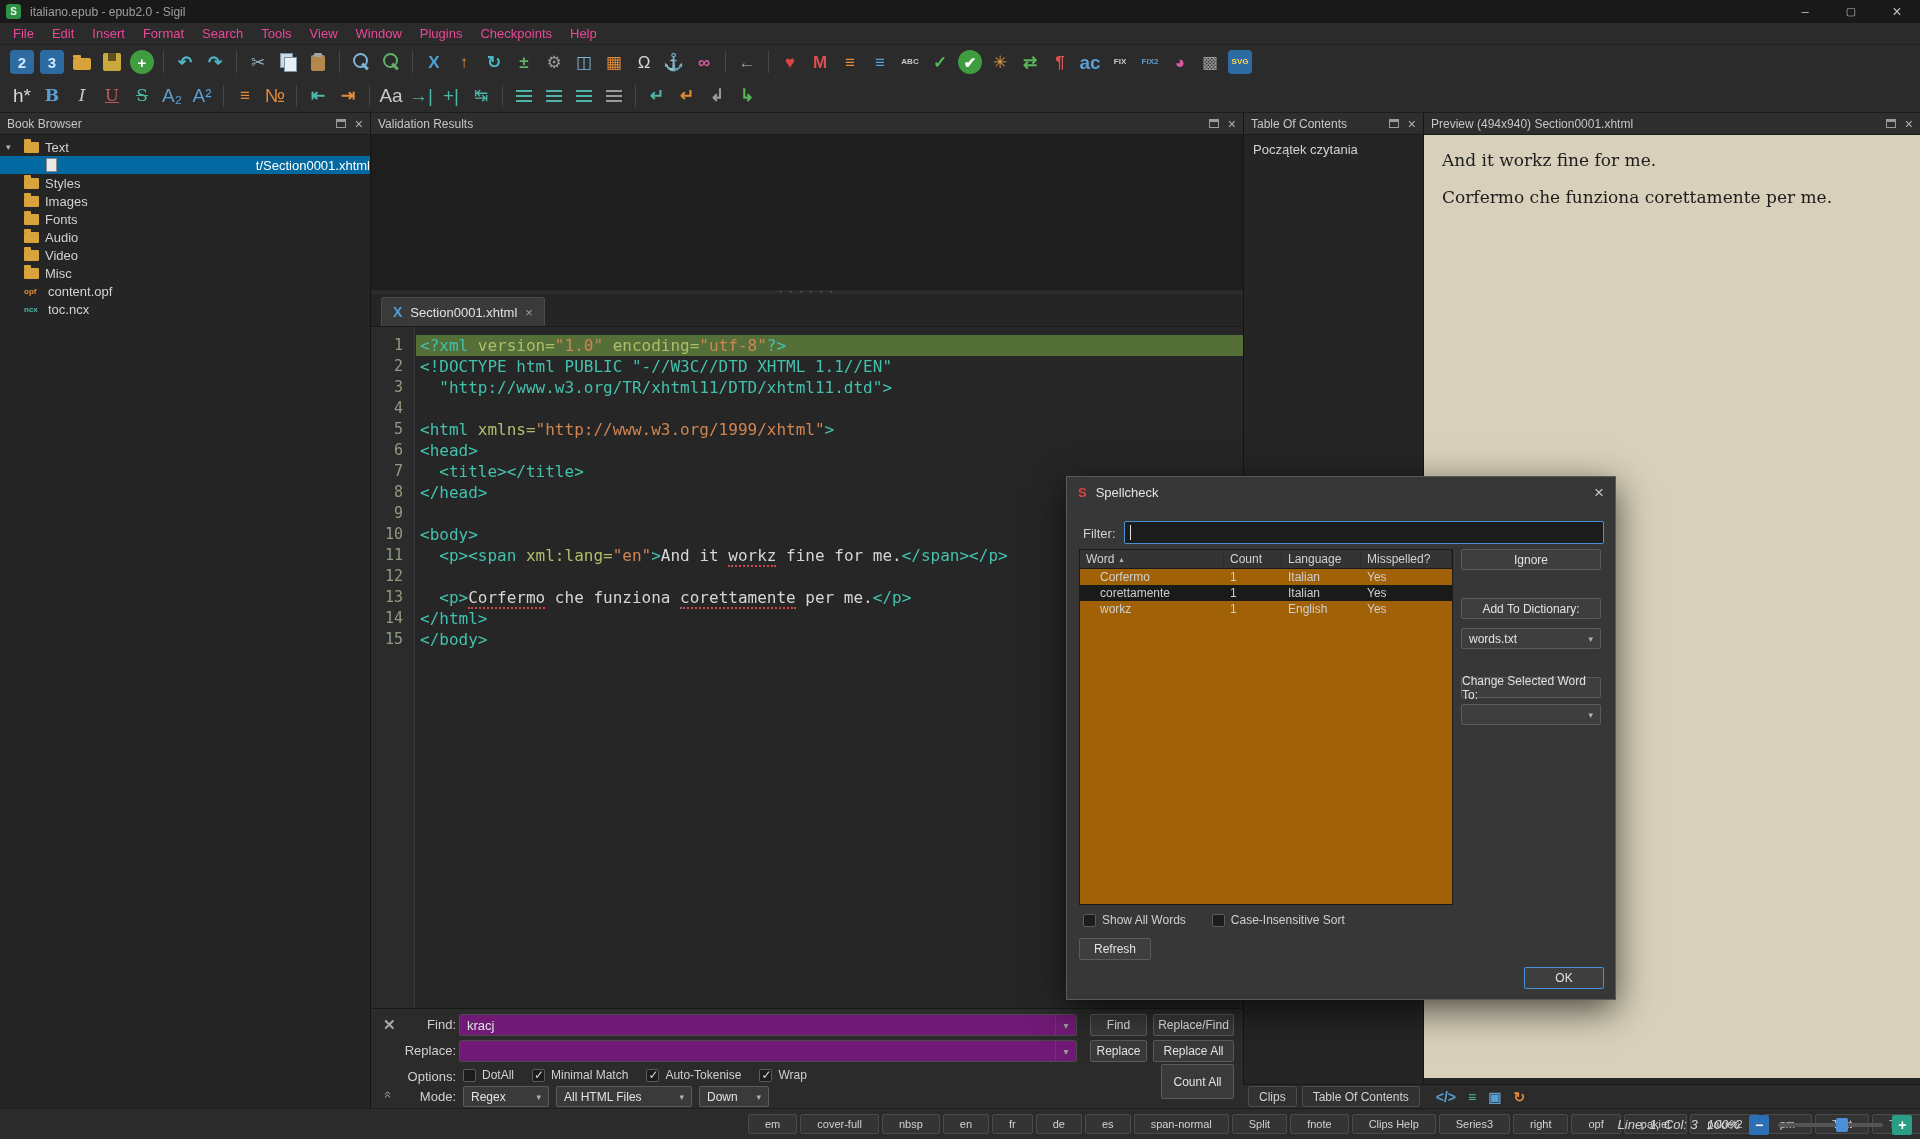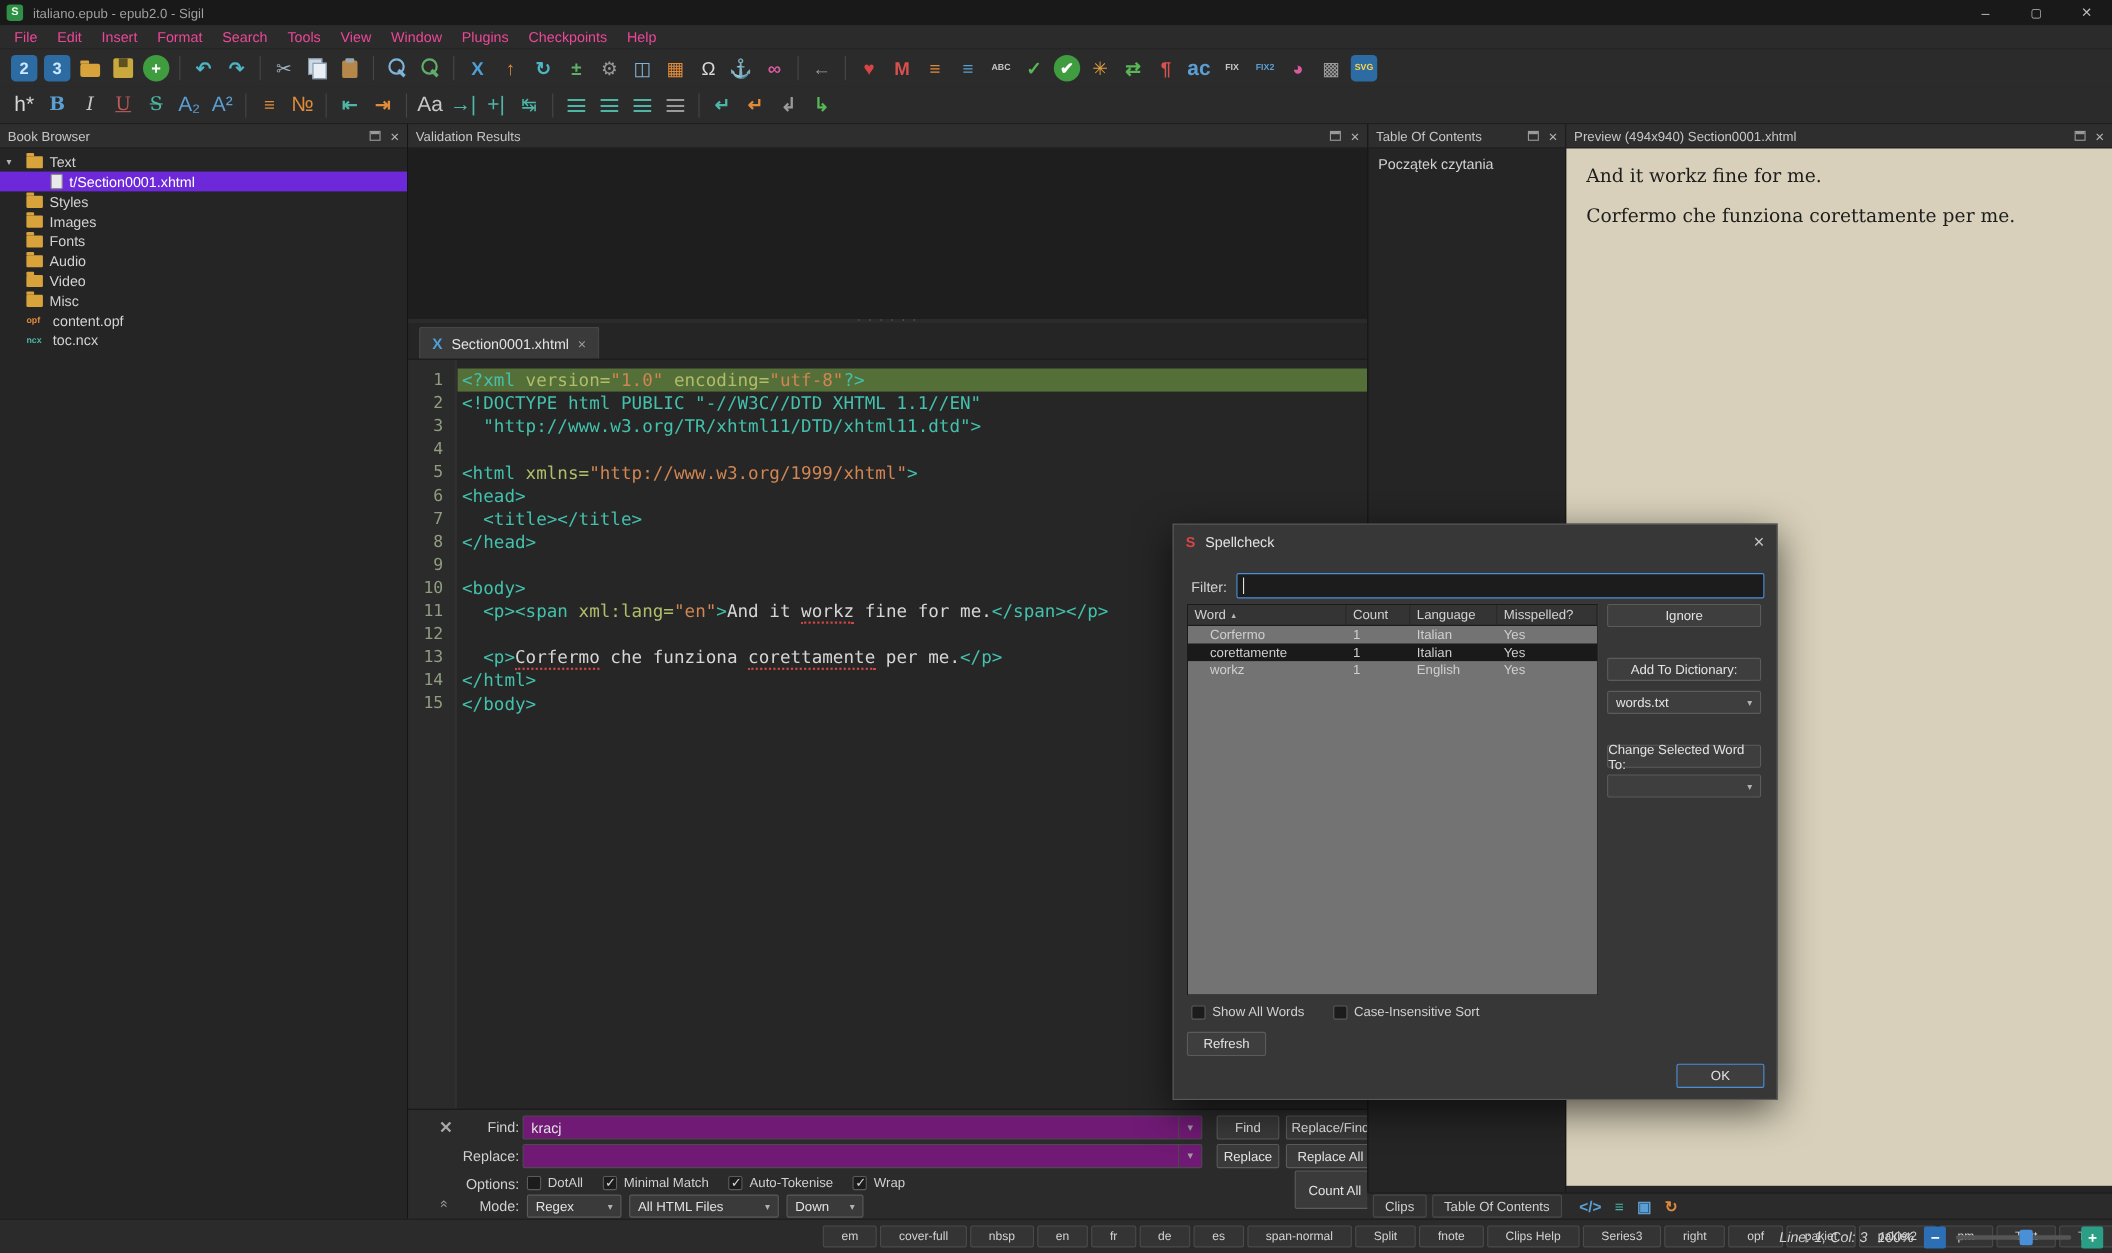--- a/index.html
+++ b/index.html
@@ -53,21 +53,21 @@
 .ph-title{flex:1;white-space:nowrap;overflow:hidden;}
 .float-icon{width:10px;height:9px;border:1px solid #9a9a9a;margin-right:9px;position:relative;flex:none;}
 .float-icon::before{content:"";position:absolute;left:0;top:0;width:100%;height:2px;background:#9a9a9a;}
 .close-icon{color:#b2b2b2;font-size:14px;line-height:1;flex:none;}
 .close-icon::before{content:"×";}
 
 
 #book-browser{position:absolute;left:0;top:113px;width:371px;height:995px;background:#252526;border-right:1px solid #141414;}
 #bb-tree{padding-top:3px;}
 .tree-row{position:relative;height:18px;display:flex;align-items:center;font-size:13px;color:#d2d2d2;}
-.tree-row.selected{background:#6d28d9;color:#fff;}
+.tree-row.selected{background:#0369a1;color:#fff;justify-content:space-between;}
 .tree-caret{position:absolute;left:6px;font-size:9px;color:#b5b5b5;}
 .ticon{flex:none;margin-right:6px;}
 .ticon-folder{width:15px;height:11px;background:#d9a33c;border-radius:1px;position:relative;}
 .ticon-folder::before{content:"";position:absolute;top:-3px;left:0;width:7px;height:3px;background:#d9a33c;border-radius:1px 1px 0 0;}
 .ticon-file{width:11px;height:14px;background:#e9e9e9;border-radius:1px;border:1px solid #8a8a8a;}
 .ticon-opf,.ticon-ncx{font-size:8px;font-weight:bold;color:#e08b3a;width:18px;}
 .ticon-ncx{color:#4db6a6;}
 
 
 #center{position:absolute;left:371px;top:113px;width:872px;height:995px;background:#232323;}
@@ -90,21 +90,21 @@
 .code-line{height:21px;white-space:pre;padding-left:4px;}
 .code-line.hl-line{background:#556f38;}
 .c-tag{color:#43c1ad;}
 .c-attr{color:#b0bd6a;}
 .c-str{color:#d08552;}
 .c-txt{color:#d6d6d6;}
 .c-miss{color:#d6d6d6;border-bottom:2px dotted #d04545;}
 
 
 #findpanel{position:absolute;top:895px;left:0;width:100%;height:100px;background:#2b2b2b;border-top:1px solid #191919;font-size:13px;}
-.fp-row{position:absolute;left:16px;width:100%;height:23px;}
+.fp-row{position:absolute;left:0;width:100%;height:23px;}
 #fp-row1{top:5px;}#fp-row2{top:31px;}#fp-row3{top:57px;height:18px;}#fp-row4{top:77px;}
 .fp-close{position:absolute;left:12px;top:2px;color:#a9a9a9;font-size:15px;font-weight:bold;}
 .fp-close::before{content:"✕";}
 .fp-label{position:absolute;left:10px;width:75px;text-align:right;line-height:22px;color:#d0d0d0;}
 .fp-input{position:absolute;left:88px;width:618px;height:22px;background:#701a75;border:1px solid #4b4b4b;border-radius:2px;color:#e3e3e3;font-size:13px;padding:0 26px 0 7px;font-family:"Liberation Sans",sans-serif;outline:none;}
 .input-arrow{position:absolute;left:684px;top:1px;width:21px;height:20px;border-left:1px solid #4b4b4b;display:flex;align-items:center;justify-content:center;color:#9c9c9c;font-size:10px;}
 .input-arrow::before{content:"▾";}
 .fp-btn{position:absolute;height:22px;background:#3a3a3a;border:1px solid #5b5b5b;border-radius:2px;color:#e2e2e2;display:flex;align-items:center;justify-content:center;font-size:12px;}
 #btn-find{left:719px;width:57px;}
 #btn-replace-find{left:782px;width:81px;}
@@ -154,21 +154,21 @@
 #spellcheck{position:absolute;left:1066px;top:476px;width:550px;height:524px;background:#373737;border:1px solid #5a5a5a;box-shadow:0 10px 34px rgba(0,0,0,.65);z-index:50;font-size:13px;}
 #sp-titlebar{height:30px;display:flex;align-items:center;padding:0 11px;gap:9px;}
 #sp-title-icon{color:#d84545;font-weight:bold;font-size:13px;}
 #sp-title-icon::before{content:"S";}
 #sp-title{flex:1;color:#e2e2e2;font-size:13px;}
 #sp-close{color:#c4c4c4;font-size:17px;line-height:1;}
 #sp-close::before{content:"×";}
 #sp-filter-label{position:absolute;left:16px;top:49px;color:#d2d2d2;}
 #sp-filter-input{position:absolute;left:57px;top:44px;width:480px;height:23px;background:#1c1c1c;border:1px solid #4a90d9;border-radius:2px;}
 #sp-caret{position:absolute;left:5px;top:3px;width:1px;height:15px;background:#e2e2e2;}
-#sp-table{position:absolute;left:12px;top:72px;width:374px;height:356px;background:#737373;border:1px solid #1a1a1a;}
+#sp-table{position:absolute;left:12px;top:72px;width:374px;height:356px;background:#a16207;border:1px solid #1a1a1a;}
 #sp-head{display:flex;height:19px;background:#343434;border-bottom:1px solid #1a1a1a;}
 .sp-th{display:flex;align-items:center;font-size:12px;color:#d2d2d2;padding-left:6px;border-right:1px solid #2a2a2a;gap:5px;}
 .sp-col0{width:144px;flex:none;}.sp-col1{width:58px;flex:none;}.sp-col2{width:79px;flex:none;}.sp-col3{flex:1;}
 .sort-ind{font-size:8px;color:#b5b5b5;}
 .sp-row{display:flex;height:16px;}
 .sp-row.selected{background:#1a1a1a;}
 .sp-td{font-size:12px;color:#cfcfcf;padding-left:6px;display:flex;align-items:center;overflow:hidden;white-space:nowrap;}
 .sp-row .sp-col0{padding-left:20px;}
 .sp-btn{position:absolute;left:394px;width:140px;height:21px;background:#3e3e3e;border:1px solid #5b5b5b;border-radius:2px;color:#e2e2e2;display:flex;align-items:center;justify-content:center;font-size:12px;}
 #sp-ignore{top:72px;}

